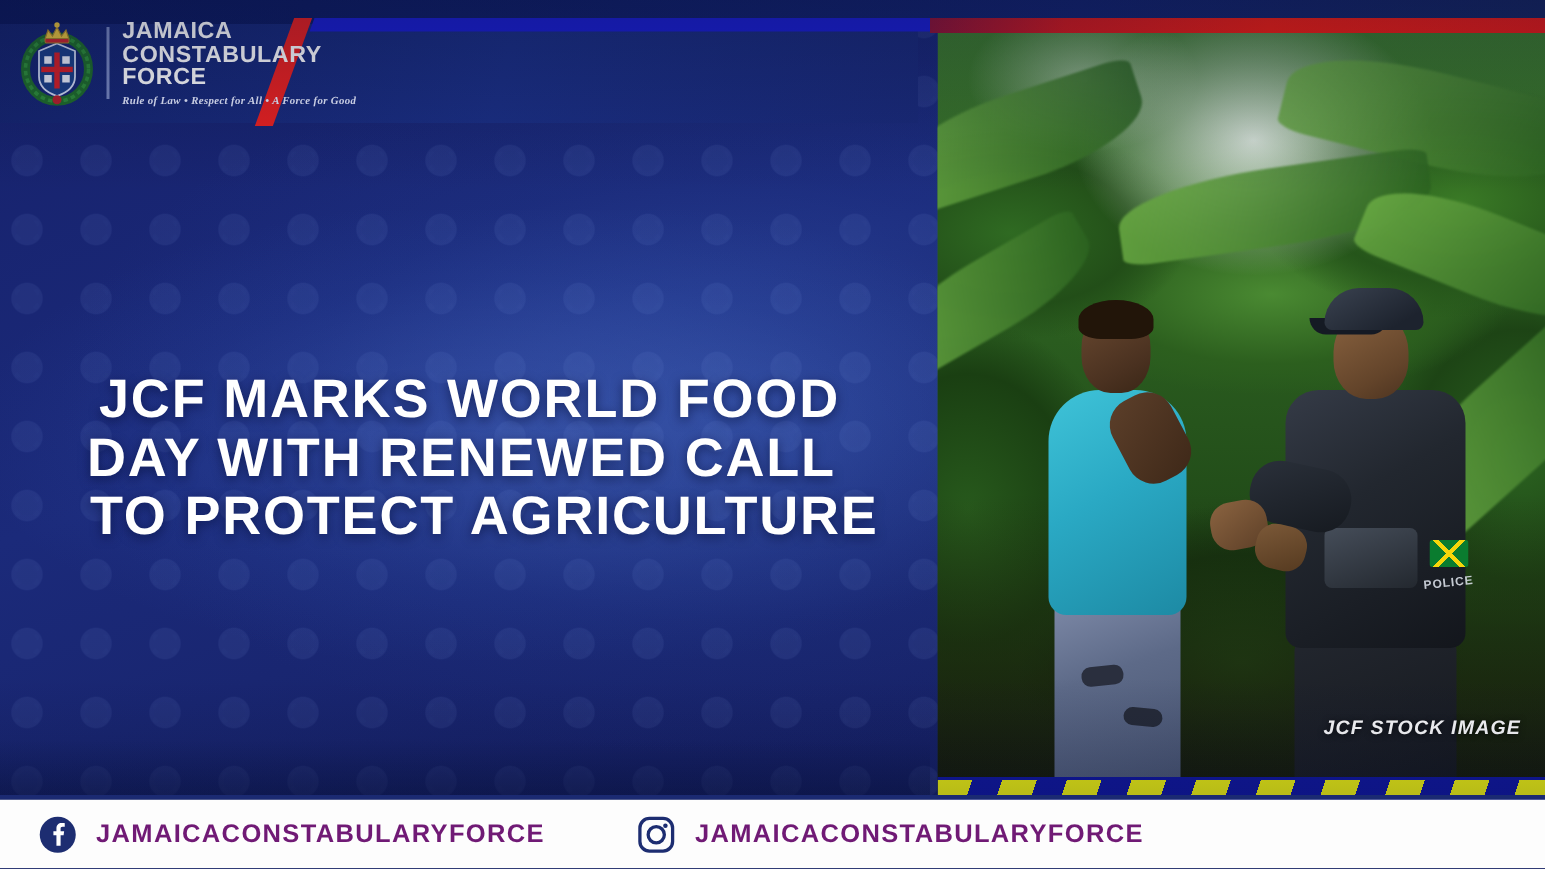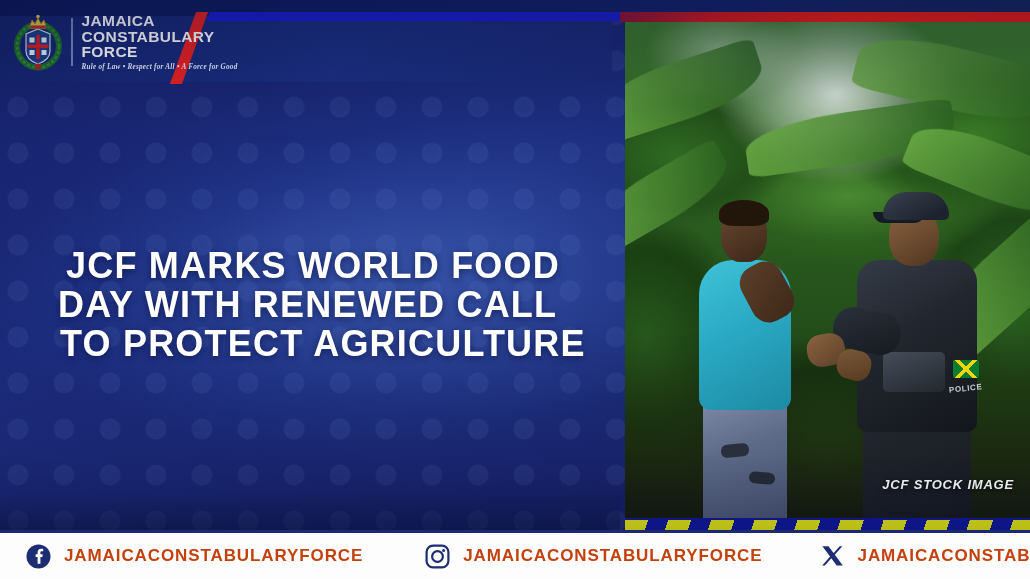--- a/index.html
+++ b/index.html
@@ -253,21 +253,21 @@
     position:absolute; left:0; top:-3px; width:1030px; height:3px;
     background:#1b2a72;
   }
   .social {
     display:flex; align-items:center; gap:13px;
   }
   .social-fb { margin-left:26px; }
   .social-ig { margin-left:62px; }
   .social-x  { margin-left:57px; }
   .social-label {
-    color:#c2410c; font-weight:bold; font-size:17px; letter-spacing:0.9px;
+    color:#701a75; font-weight:bold; font-size:17px; letter-spacing:0.9px;
   }
 
   
   .bottom-fade {
     position:absolute; left:0; bottom:46px; width:620px; height:40px;
     background:linear-gradient(to bottom, rgba(0,0,0,0) 0%, rgba(8,16,58,0.45) 100%);
     pointer-events:none;
   }
 </style>
 </head>
@@ -375,21 +375,15 @@
 
     <div class="social social-ig">
       <svg width="25" height="25" viewBox="0 0 25 25">
         <rect x="1.6" y="1.6" width="21.8" height="21.8" rx="6.4" fill="none" stroke="#1d2d71" stroke-width="2.2"></rect>
         <circle cx="12.5" cy="12.5" r="5.4" fill="none" stroke="#1d2d71" stroke-width="2.2"></circle>
         <circle cx="18.6" cy="6.5" r="1.5" fill="#1d2d71"></circle>
       </svg>
       <span class="social-label">JAMAICACONSTABULARYFORCE</span>
     </div>
 
-    <div class="social social-x">
-      <svg width="25" height="25" viewBox="0 0 25 25">
-        <path d="M2.4 2.2h6.1l5.1 6.9 6.1-6.9h2.6l-7.5 8.5 8 10.9h-6.1l-5.4-7.4-6.5 7.4H2.2l7.9-9z" fill="#1d2d71"></path>
-      </svg>
-      <span class="social-label">JAMAICACONSTAB</span>
-    </div>
   </div>
 
 </div>
 
 </body></html>

